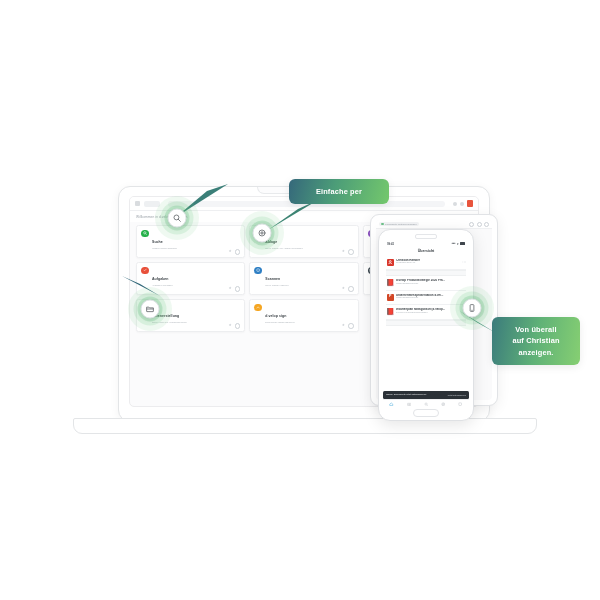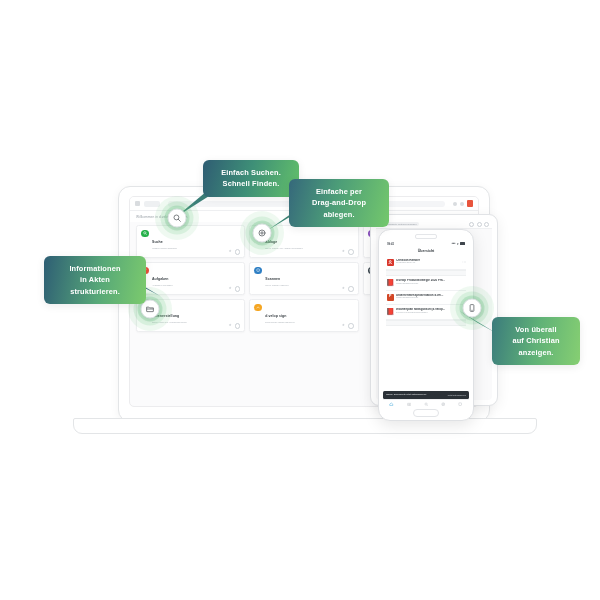--- a/index.html
+++ b/index.html
@@ -557,34 +557,25 @@
     <span class="ring r2"></span>
     <span class="ring r3"></span>
     <span class="badge-core">
       <svg viewBox="0 0 24 24" fill="none" stroke="currentColor" stroke-width="2">
           <rect x="7" y="3" width="10" height="18" rx="2"></rect>
           <path d="M10.5 18.2h3"></path>
         </svg>
     </span>
   </div>
 
-  <div class="callout cg-a" style="left:203px;top:160px;width:76px;">
-    <span style="display:block">Einfach Suchen.</span>
-    <span style="display:block">Schnell Finden.</span>
-  </div>
 
   <div class="callout cg-b" style="left:289px;top:179px;width:80px;">
     <span style="display:block">Einfache per</span>
-    <span style="display:block">Drag-and-Drop ablegen.</span>
-  </div>
-
-  <div class="callout cg-c" style="left:44px;top:256px;width:82px;">
-    <span style="display:block">Informationen</span>
-    <span style="display:block">in Akten strukturieren.</span>
-  </div>
+  </div>
+
 
   <div class="callout cg-d" style="left:492px;top:317px;width:68px;">
     <span style="display:block">Von überall</span>
     <span style="display:block">auf Christian</span>
     <span style="display:block">anzeigen.</span>
   </div>
 
 </div>
 
 </body></html>

